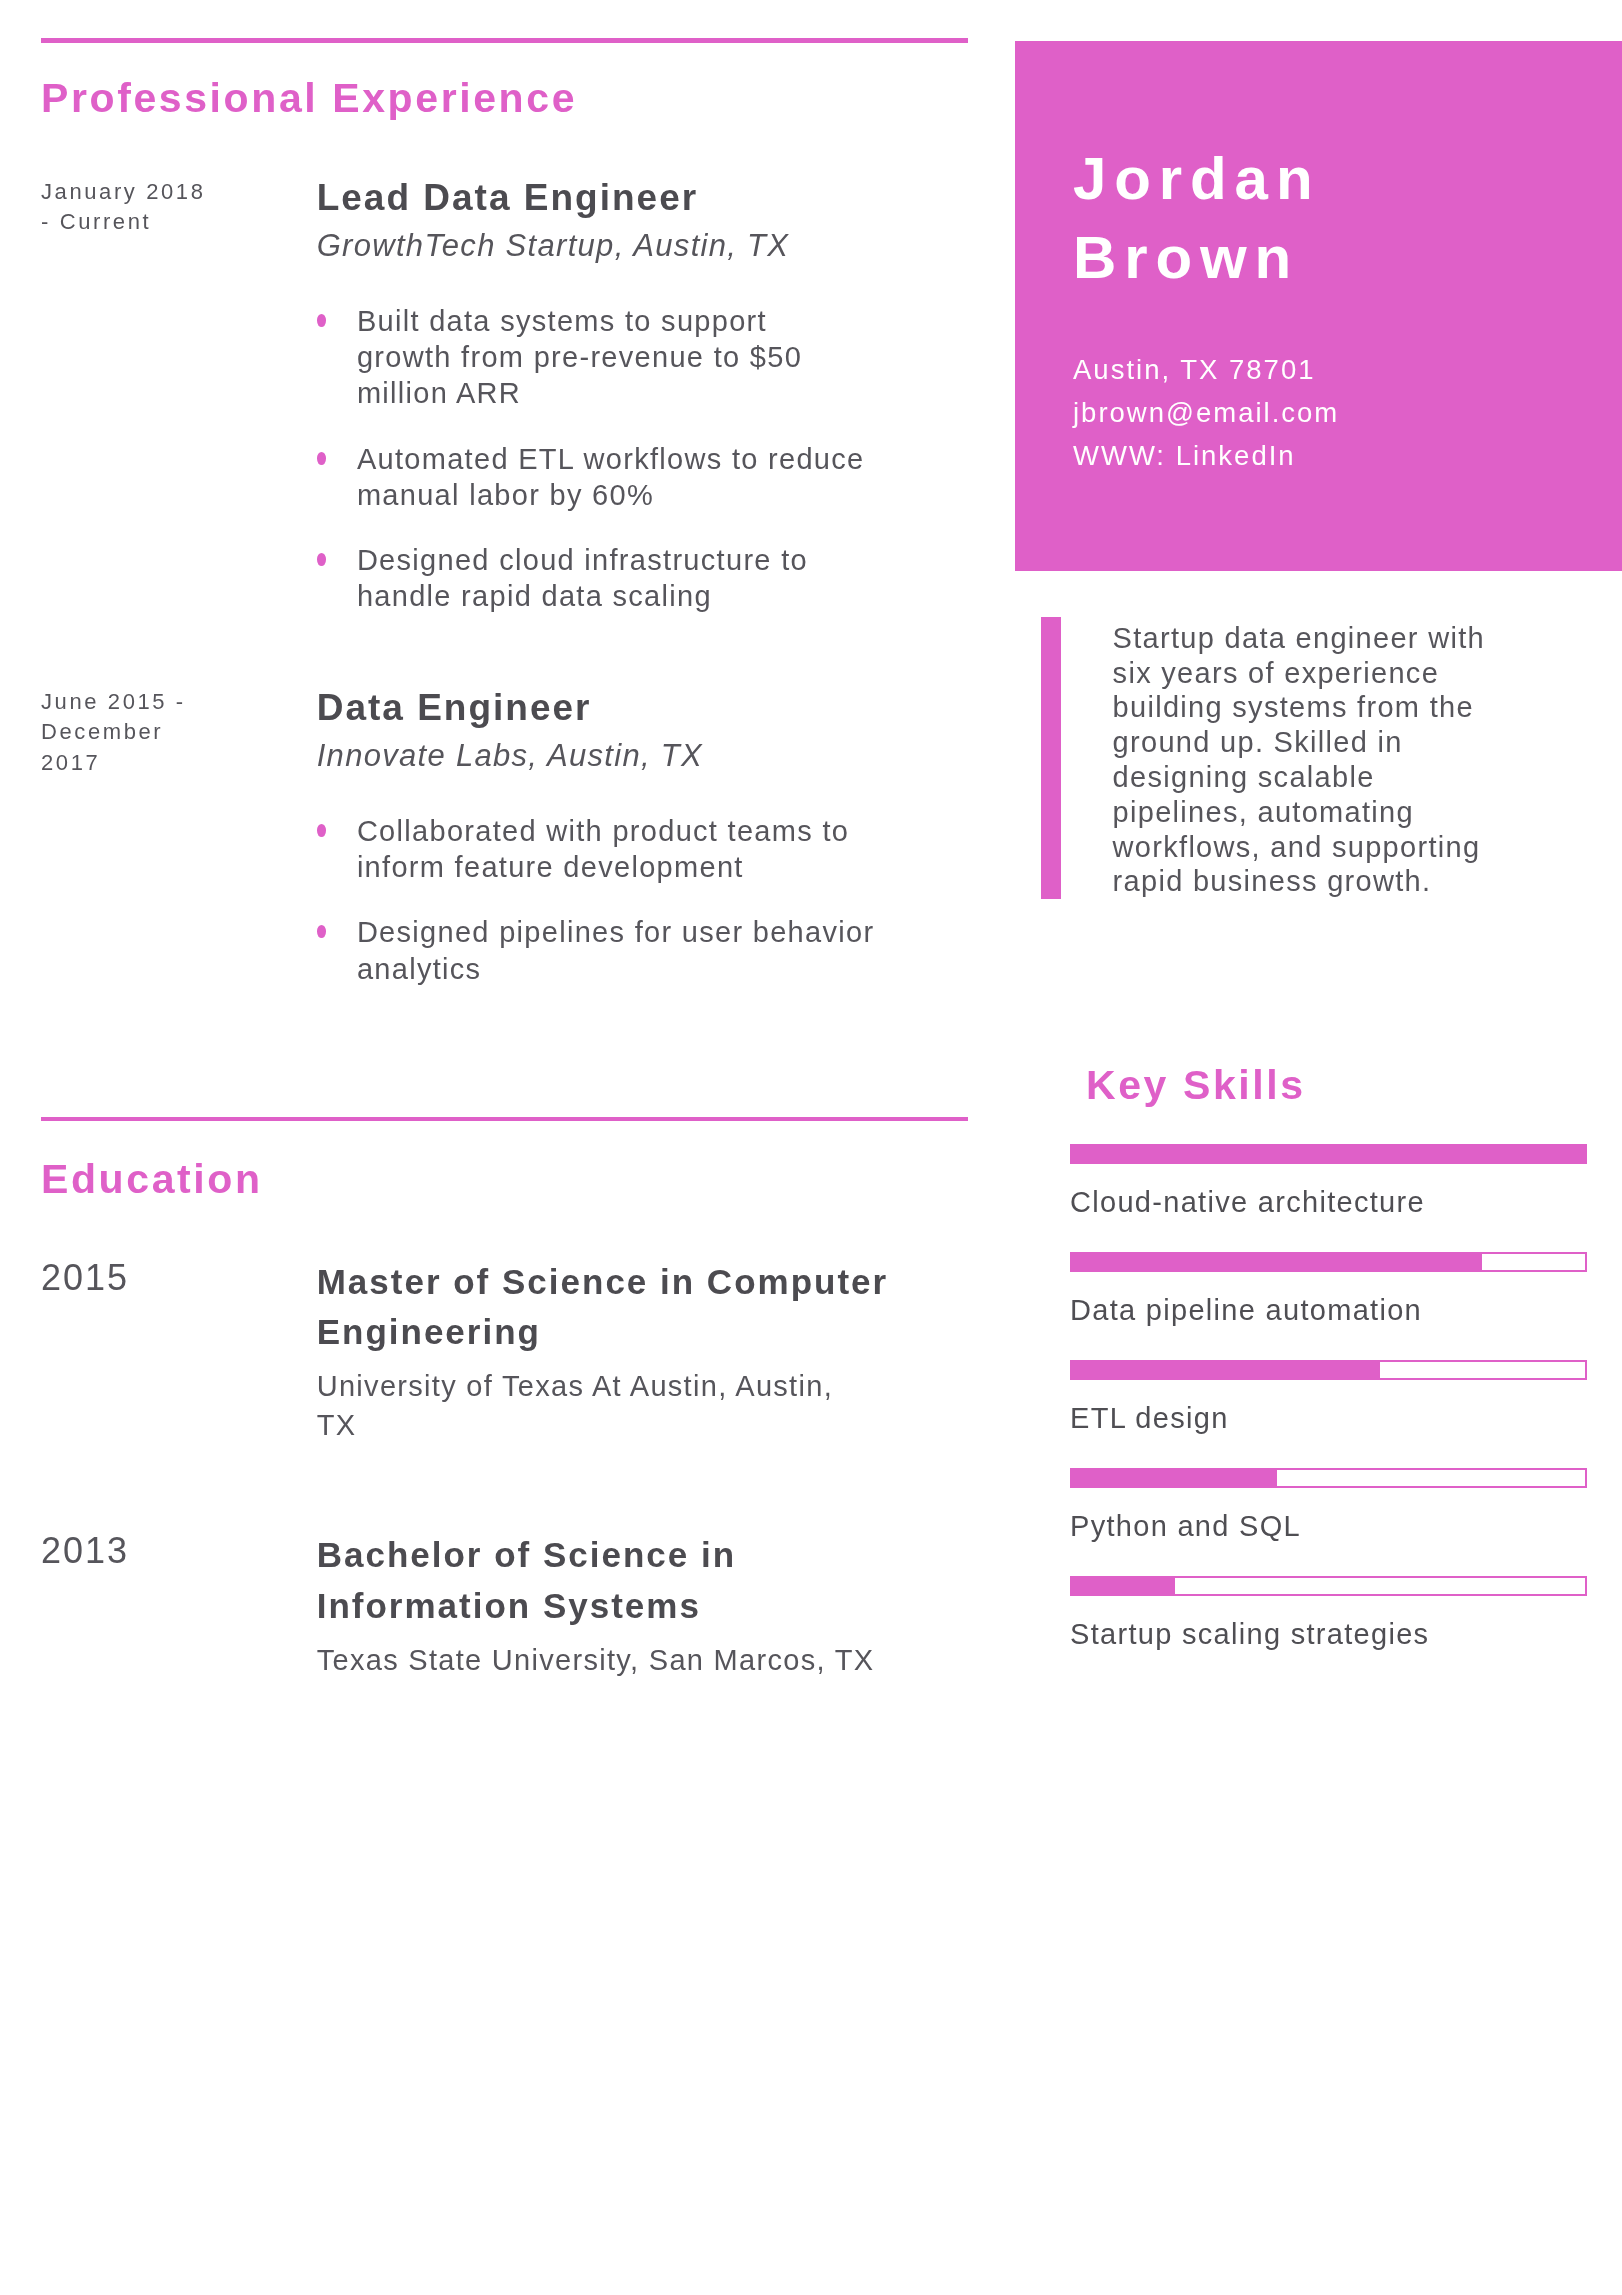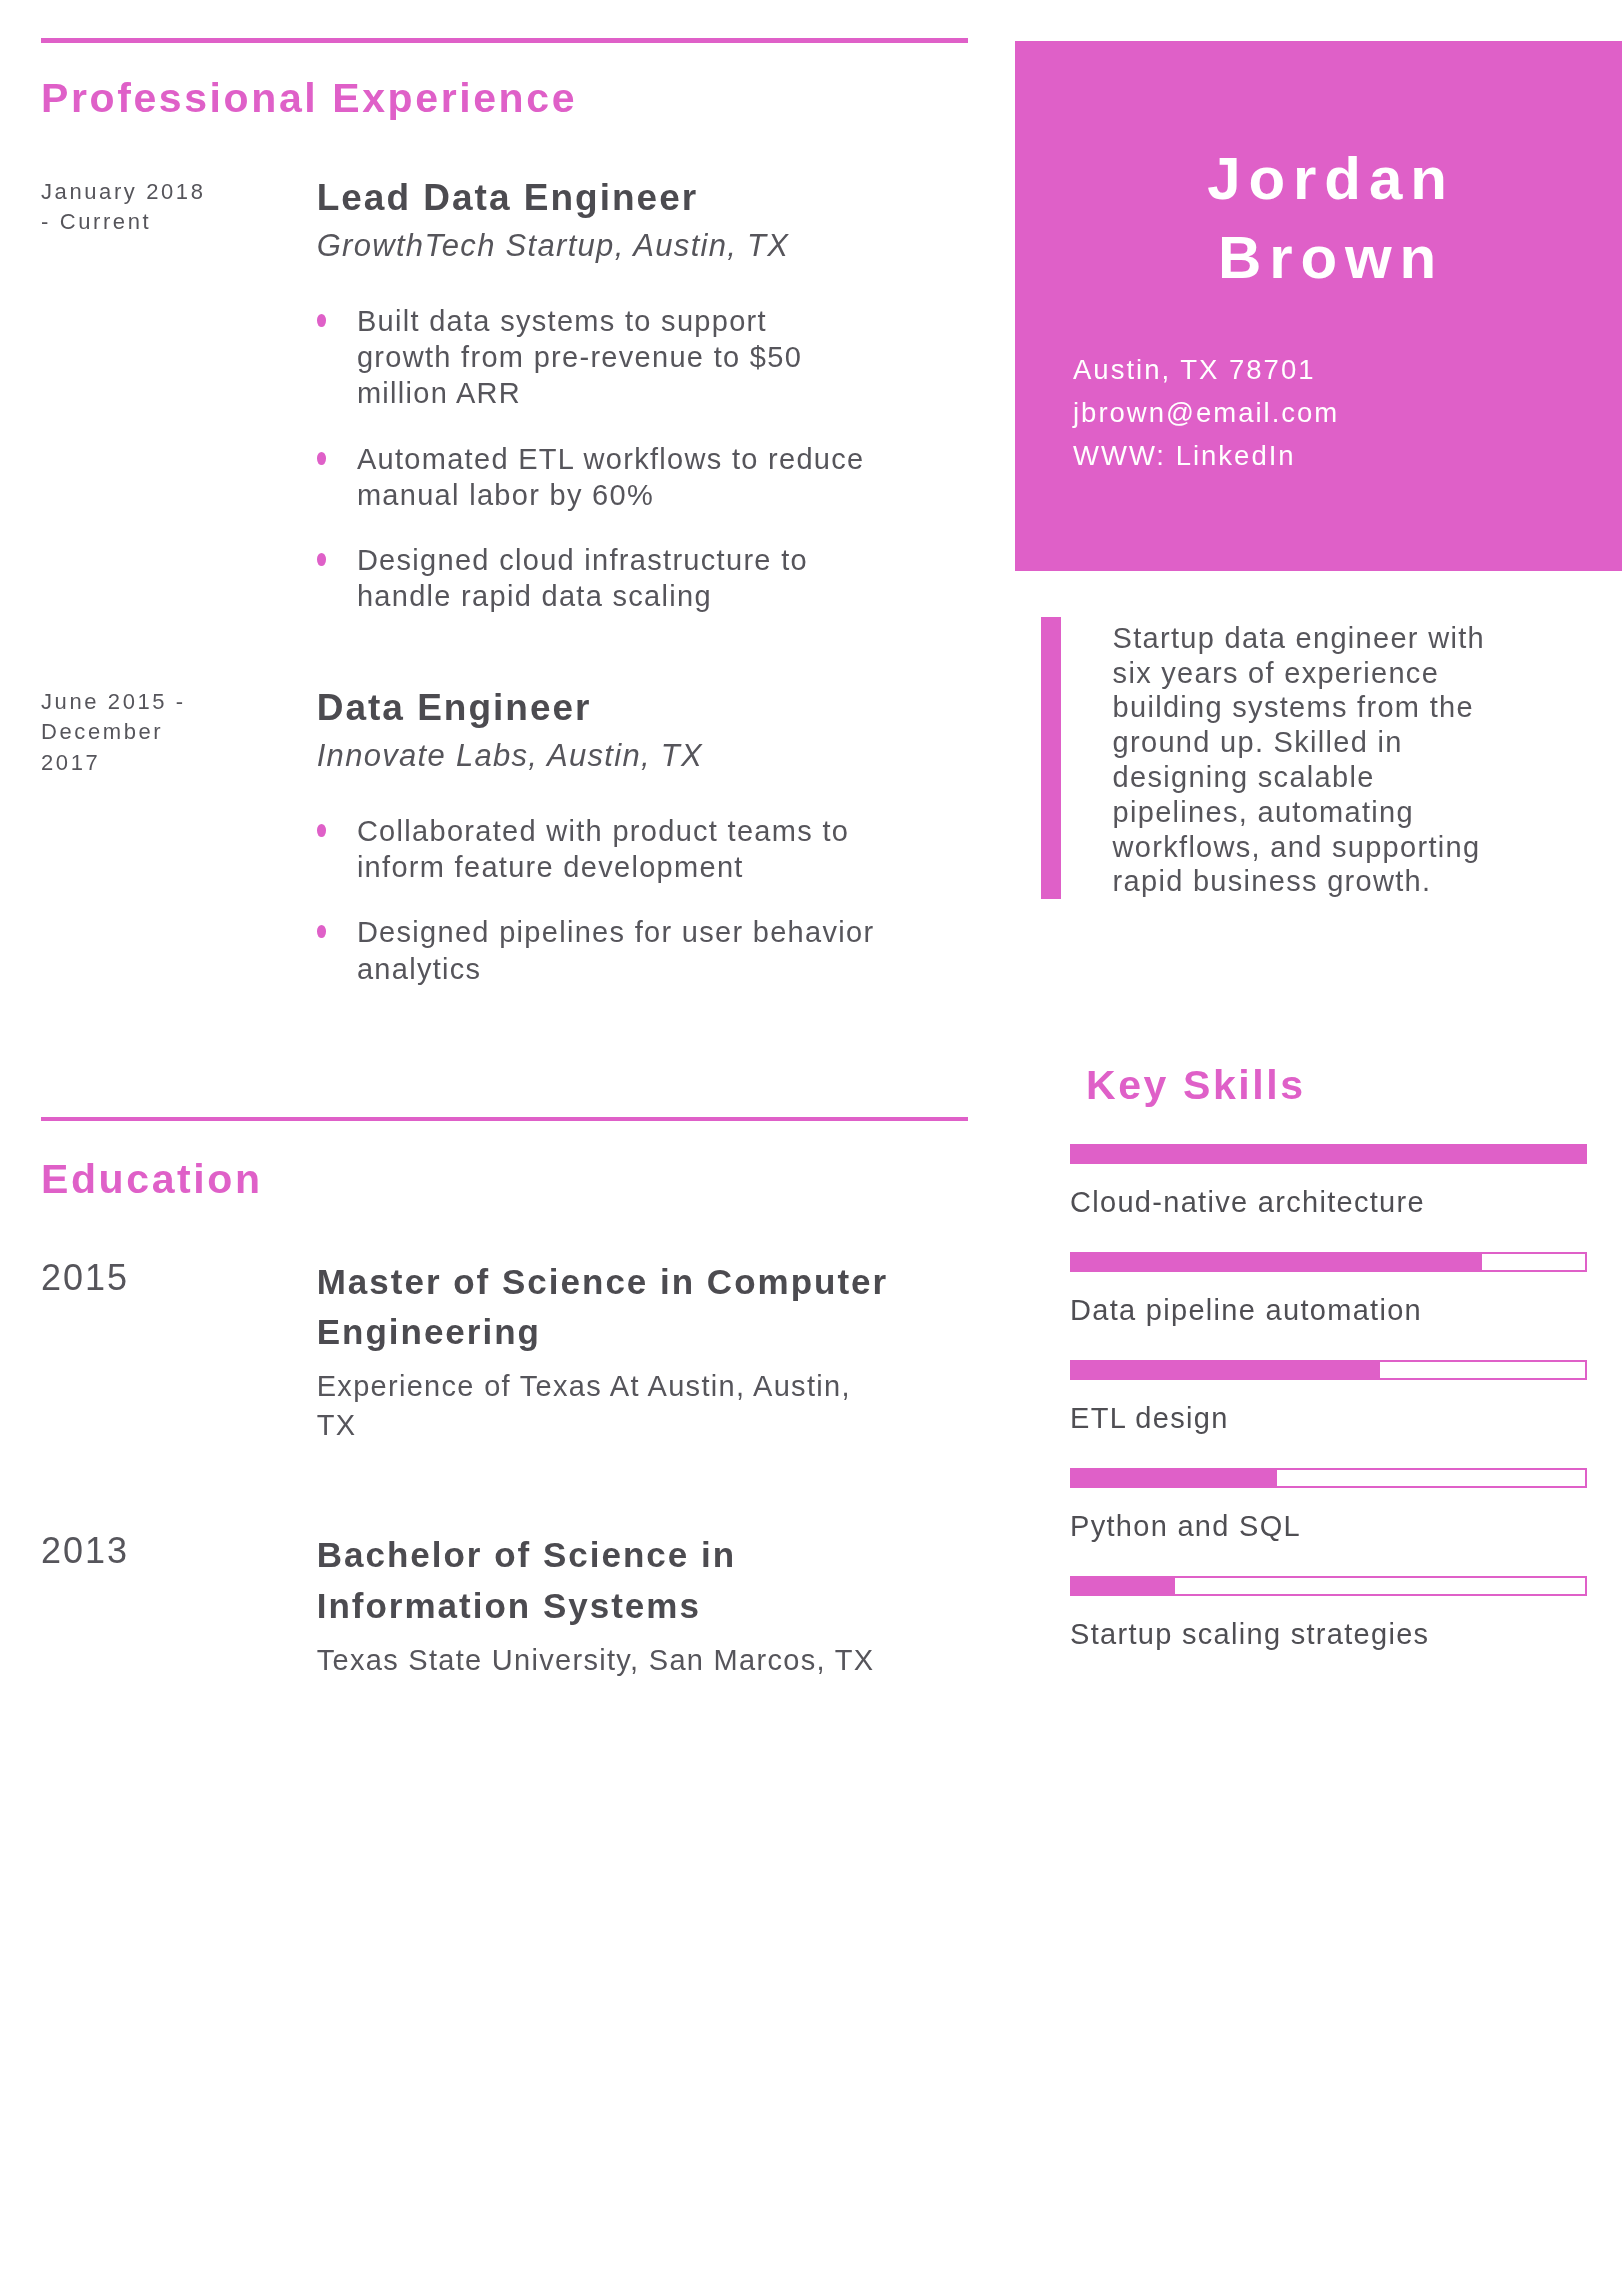--- a/index.html
+++ b/index.html
@@ -126,21 +126,20 @@
     height: 530px;
     padding: 98px 33px 0 58px;
   }
   .person-name {
     font-size: 60px;
     font-weight: bold;
     letter-spacing: 7.9px;
     line-height: 1.32;
     color: #ffffff;
     white-space: pre-line;
-    text-align: center;
   }
   .contact { margin-top: 52px; }
   .contact-line {
     font-size: 27.5px;
     letter-spacing: 2px;
     line-height: 1.55;
     color: #ffffff;
   }
   .summary {
     display: flex;
@@ -247,21 +246,21 @@
 
     <div class="rule rule-mid"></div>
 
     <h2 class="section-heading heading-edu">Education</h2>
 
     <div class="edu edu-1">
       <div class="edu-year">2015</div>
       <div class="edu-main">
         <div class="edu-degree">Master of Science in Computer
 Engineering</div>
-        <div class="edu-school">Experience of Texas At Austin, Austin,
+        <div class="edu-school">University of Texas At Austin, Austin,
 TX</div>
       </div>
     </div>
 
     <div class="edu">
       <div class="edu-year">2013</div>
       <div class="edu-main">
         <div class="edu-degree">Bachelor of Science in
 Information Systems</div>
         <div class="edu-school">Texas State University, San Marcos, TX</div>

